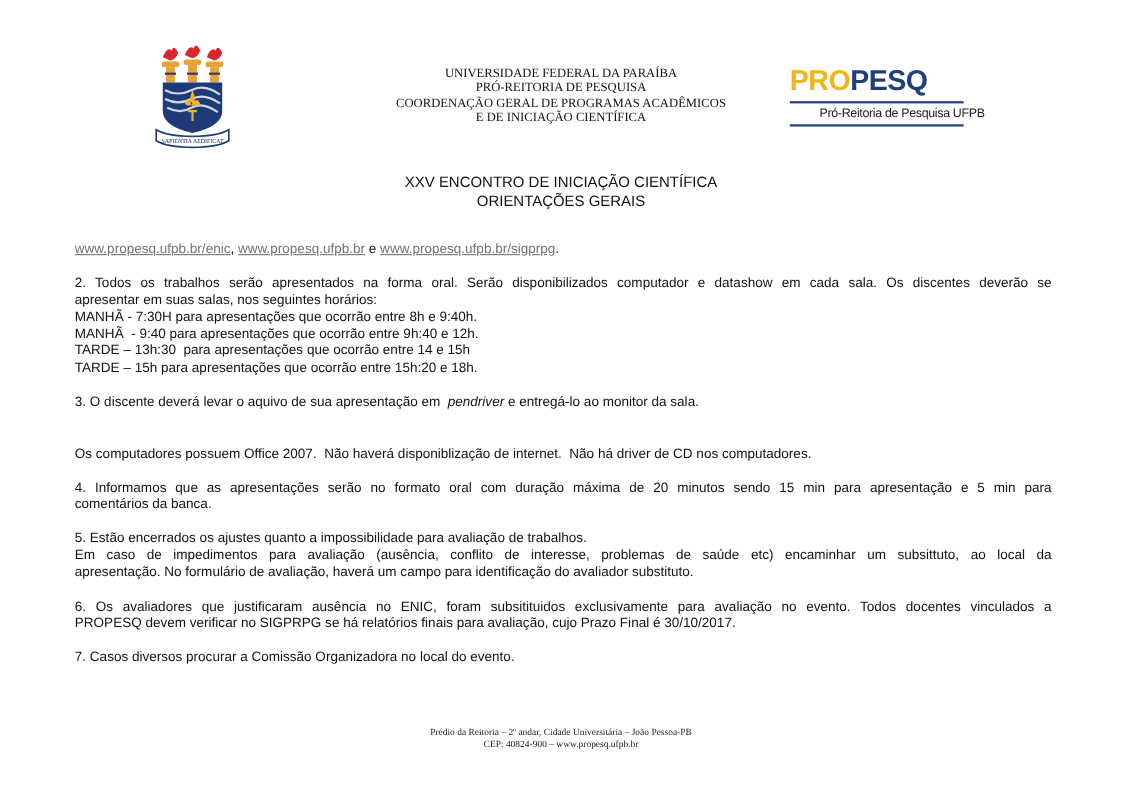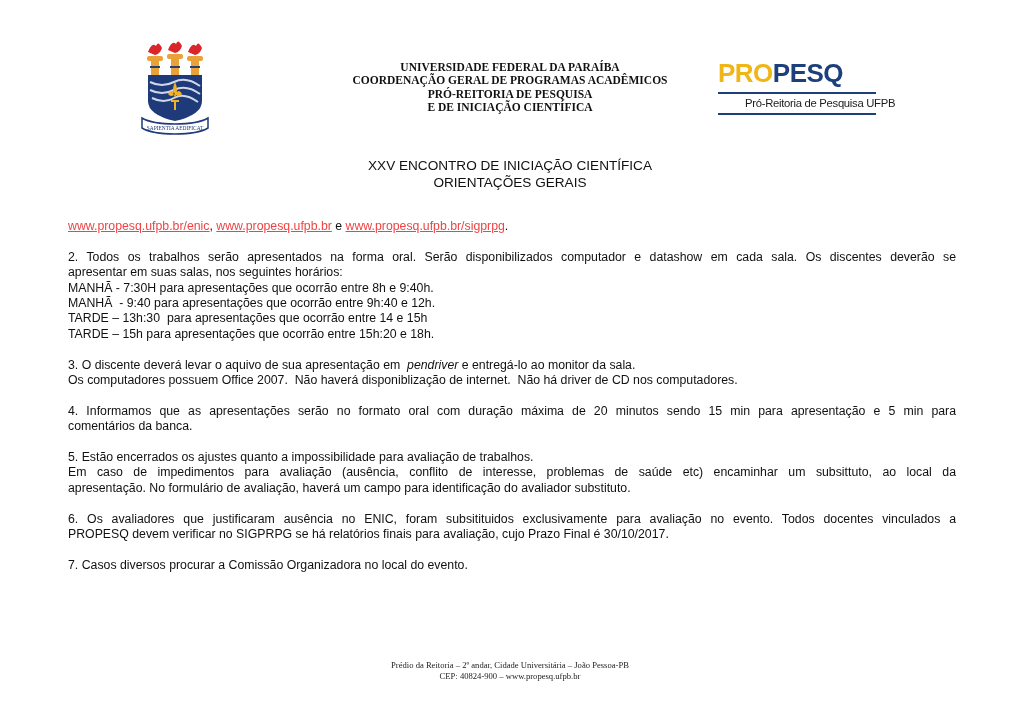--- a/index.html
+++ b/index.html
@@ -3,36 +3,36 @@
 <meta charset="utf-8">
 <style>
   html, body { margin:0; padding:0; background:#ffffff; }
   body { width:1024px; height:725px; position:relative; overflow:hidden; color:#111; }
   .abs { position:absolute; }
   .serif { font-family: "Liberation Serif", "DejaVu Serif", serif; }
   .sans { font-family: "Liberation Sans", "DejaVu Sans", sans-serif; }
 
   
   .crest { left:138px; top:38px; width:74px; height:98px; }
-  .inst { left:320px; top:61px; width:380px; text-align:center; font-weight:bold; font-size:11.5px; line-height:13.3px; }
+  .inst { left:320px; top:61px; width:380px; text-align:center; font-weight:normal; font-size:11.5px; line-height:13.3px; }
   .logo { left:718px; top:58px; width:160px; height:62px; }
   .logo-word { font-family:"Liberation Sans","DejaVu Sans",sans-serif; font-weight:bold; font-size:26px; letter-spacing:-0.5px; line-height:31px; position:absolute; left:0; top:0; }
   .logo-pro { color:#f0b516; }
   .logo-pesq { color:#1d3f7c; }
   .logo-line { position:absolute; left:0; width:158px; height:1.5px; background:#1d3f7c; }
   .logo-sub { position:absolute; left:2px; top:39px; font-family:"Liberation Sans","DejaVu Sans",sans-serif; font-size:11.3px; color:#1b1b1b; letter-spacing:-0.3px; white-space:nowrap;padding-left:25px; }
 
   .title { left:300px; top:157px; width:420px; text-align:center; font-weight:normal; font-size:13.6px; line-height:17px; }
 
   
   .content { left:68px; top:219px; width:888px; font-size:12.3px; line-height:15.4px; }
   .para { margin:0 0 15.4px 0; text-align:justify; }
   .para .line { display:block; }
   .just { text-align:justify; text-align-last:justify; display:block; }
-  a.link { color:#ef4444; text-decoration:underline; }
+  a.link { color:#737373; text-decoration:underline; }
   .colon-blue { color:#1a63c7; }
   em { font-style:italic; }
 
   .footer { left:300px; top:660px; width:420px; text-align:center; font-size:8.6px; line-height:10.5px; color:#222; }
 </style>
 </head>
 <body>
 
 <div class="abs crest">
   <svg width="74" height="98" viewBox="0 0 74 98">
@@ -59,22 +59,22 @@
 
     <path d="M37 44 q-4 8 0 16 q4 -8 0 -16 z M30 56 q3 -6 7 0 q-4 4 -7 0 z M44 56 q-3 -6 -7 0 q4 4 7 0 z M33 62 h8 v2 h-8 z M36 64 h2 v8 h-2 z" fill="#f2b227"></path>
 
     <path d="M4 80 q10 6 33 6 q23 0 33 -6 l0 10 q-10 6 -33 6 q-23 0 -33 -6 z" fill="#ffffff" stroke="#1f3a78" stroke-width="1.5"></path>
     <text x="37" y="92" font-size="5.4" text-anchor="middle" fill="#1f3a78" font-family="Liberation Serif, serif">SAPIENTIA AEDIFICAT</text>
   </svg>
 </div>
 
 <div class="abs inst serif">
   <div>UNIVERSIDADE FEDERAL DA PARAÍBA</div>
+  <div>PRÓ-REITORIA DE PESQUISA</div>
   <div>COORDENAÇÃO GERAL DE PROGRAMAS ACADÊMICOS</div>
-  <div>PRÓ-REITORIA DE PESQUISA</div>
   <div>E DE INICIAÇÃO CIENTÍFICA</div>
 </div>
 
 <div class="abs logo">
   <div class="logo-word">
     <span class="logo-pro">PRO</span><span class="logo-pesq">PESQ</span>
   </div>
   <div class="logo-line" style="top:34px;"></div>
   <div class="logo-sub">Pró-Reitoria de Pesquisa  UFPB</div>
   <div class="logo-line" style="top:55px;"></div>
@@ -95,21 +95,21 @@
     <span class="just">2. Todos os trabalhos serão apresentados na forma oral. Serão disponibilizados computador e datashow em cada sala.  Os discentes deverão se</span>
     <span class="line">apresentar em suas salas, nos seguintes horários:</span>
     <span class="line">MANHÃ - 7:30H para apresentações que ocorrão entre 8h e 9:40h.</span>
     <span class="line" style="white-space:pre;">MANHÃ  - 9:40 para apresentações que ocorrão entre 9h:40 e 12h.</span>
     <span class="line" style="white-space:pre;">TARDE – 13h:30  para apresentações que ocorrão entre 14 e 15h</span>
     <span class="line">TARDE – 15h para apresentações que ocorrão entre 15h:20 e 18h.</span>
   </div>
 
   <div class="para">
     <span class="line" style="white-space:pre;"><span>3. O discente deverá levar o aquivo de sua apresentação em  </span><em>pendriver</em><span> e entregá-lo ao monitor da sala.</span></span>
-    <span class="line" style="white-space:pre;">Os computadores possuem Office 2007.  Não haverá disponiblização de internet.  Não há driver de CD nos computadores.</span>
+    <span class="line" style="white-space:pre;margin-top:32px;">Os computadores possuem Office 2007.  Não haverá disponiblização de internet.  Não há driver de CD nos computadores.</span>
   </div>
 
   <div class="para">
     <span class="just">4. Informamos que as apresentações serão no formato oral com duração máxima de 20 minutos sendo 15 min para apresentação e 5 min para</span>
     <span class="line">comentários da banca.</span>
   </div>
 
   <div class="para">
     <span class="line">5. Estão encerrados os ajustes quanto a impossibilidade para avaliação de trabalhos.</span>
     <span class="just">Em caso de impedimentos para avaliação (ausência, conflito de interesse, problemas de saúde etc) encaminhar um subsittuto, ao local da</span>

